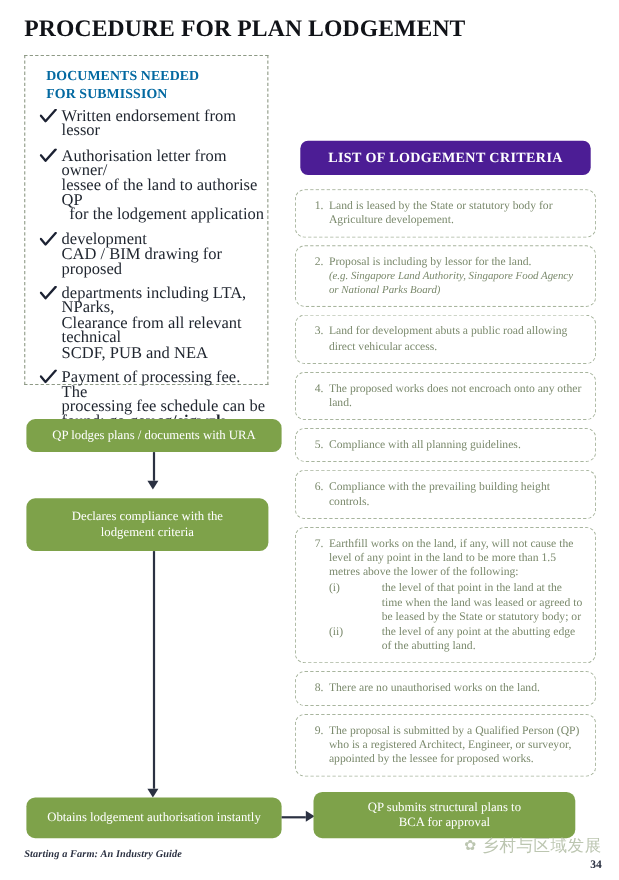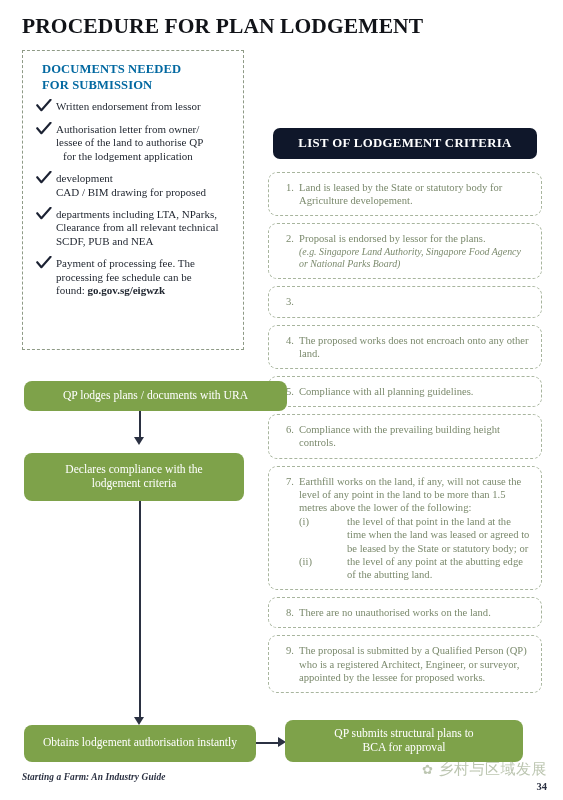--- a/index.html
+++ b/index.html
@@ -71,36 +71,36 @@
     flex: 0 0 auto;
     width: 17px;
     margin-right: 3px;
     margin-top: -1px;
     color: #1c2233;
     line-height: 1;
   }
   .check-icon svg { display: block; }
   .doc-text {
     flex: 1 1 auto;
-    font-size: 11px;
+    font-size: 15px;
     line-height: 13.4px;
     color: #1e242e;
   }
   .doc-text .ind { display: block; padding-left: 7px; }
   .doc-text .ind0 { display: block; padding-left: 0px; }
   .doc-text b { font-weight: bold; }
 
   
   .criteria-banner {
     position: absolute;
     left: 273px;
     top: 128px;
     width: 264px;
     height: 31px;
-    background: #0f172a;
+    background: #4c1d95;
     border-radius: 7px;
     color: #ffffff;
     font-size: 12.8px;
     font-weight: bold;
     letter-spacing: 0.35px;
     display: flex;
     align-items: center;
     justify-content: center;
     box-sizing: border-box;
   }
@@ -166,21 +166,21 @@
     color: #ffffff;
     font-size: 11.6px;
     line-height: 14.5px;
     text-align: center;
     display: flex;
     align-items: center;
     justify-content: center;
     box-sizing: border-box;
     padding: 4px 10px;
   }
-  #flow-box-1 { left: 24px;  top: 381px; width: 263px; height: 30px; justify-content: center; }
+  #flow-box-1 { left: 24px;  top: 381px; width: 232px; height: 30px; justify-content: center; }
   #flow-box-2 { left: 24px;  top: 453px; width: 220px; height: 48px; }
   #flow-box-3 { left: 24px;  top: 725px; width: 232px; height: 37px; }
   #flow-box-4 { left: 285px; top: 720px; width: 238px; height: 42px; }
 
   
   .conn-v {
     position: absolute;
     width: 1.6px;
     background: #2b3142;
   }
@@ -334,27 +334,28 @@
   <div class="criteria-list">
 
     <div class="criterion">
       <span class="crit-num">1.</span>
       <span class="crit-body">Land is leased by the State or statutory body for Agriculture developement.</span>
     </div>
 
     <div class="criterion">
       <span class="crit-num">2.</span>
       <span class="crit-body">
-        <span>Proposal is endorsed by lessor for the plans.</span>
+        <span>Proposal is including by lessor for the land.</span>
         <span class="crit-note">(e.g. Singapore Land Authority, Singapore Food Agency or National Parks Board)</span>
       </span>
     </div>
 
     <div class="criterion">
       <span class="crit-num">3.</span>
+      <span class="crit-body">Land for development abuts a public road allowing direct vehicular access.</span>
     </div>
 
     <div class="criterion">
       <span class="crit-num">4.</span>
       <span class="crit-body">The proposed works does not encroach onto any other land.</span>
     </div>
 
     <div class="criterion">
       <span class="crit-num">5.</span>
       <span class="crit-body">Compliance with all planning guidelines.</span>

